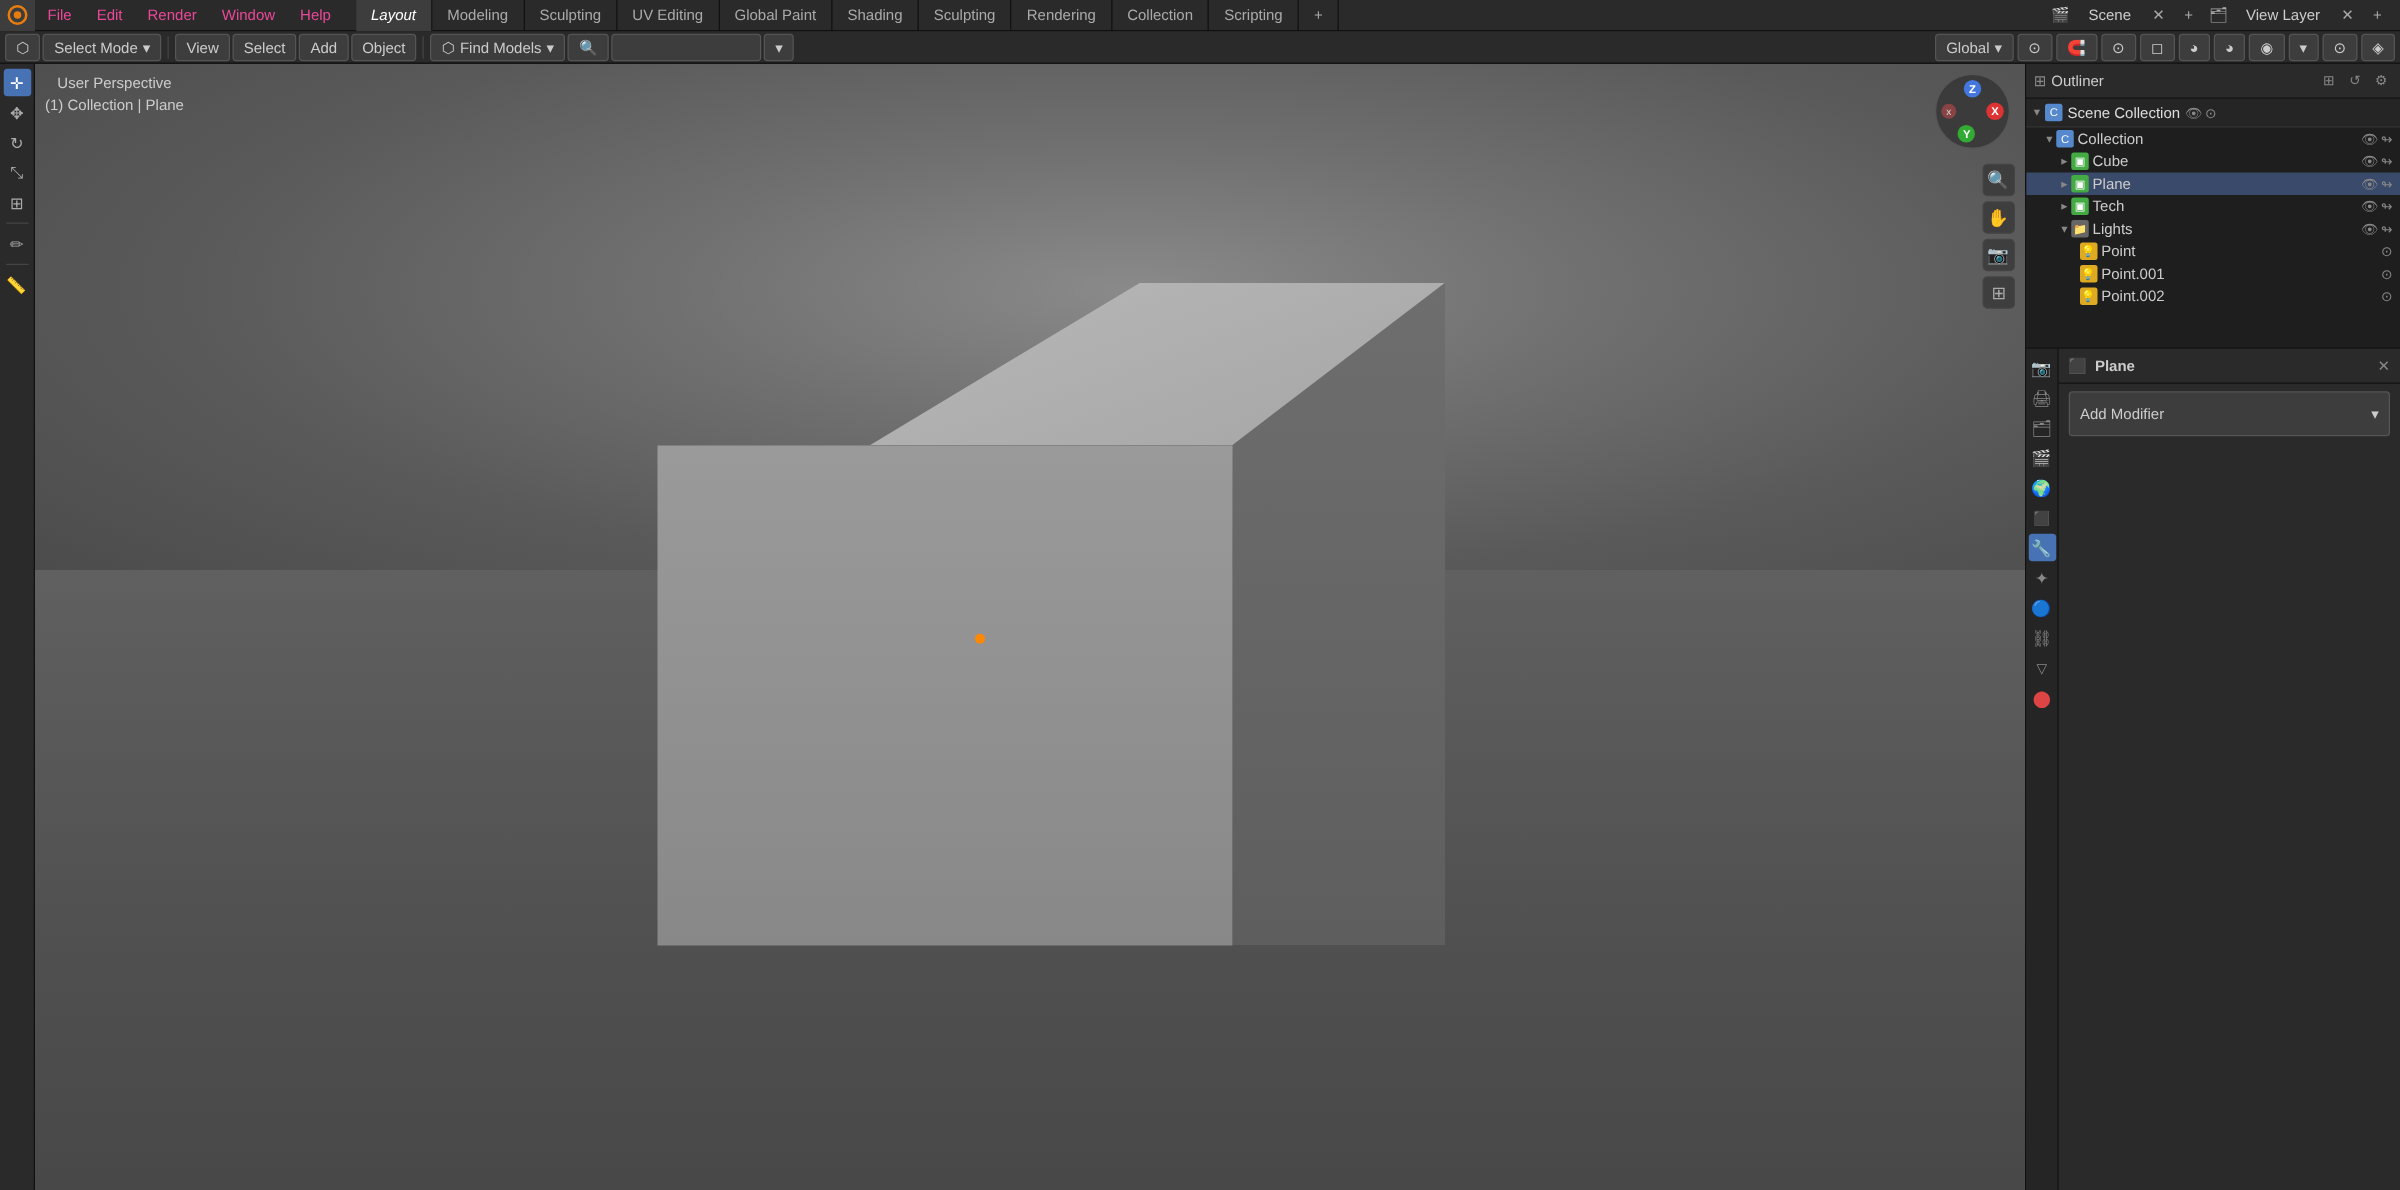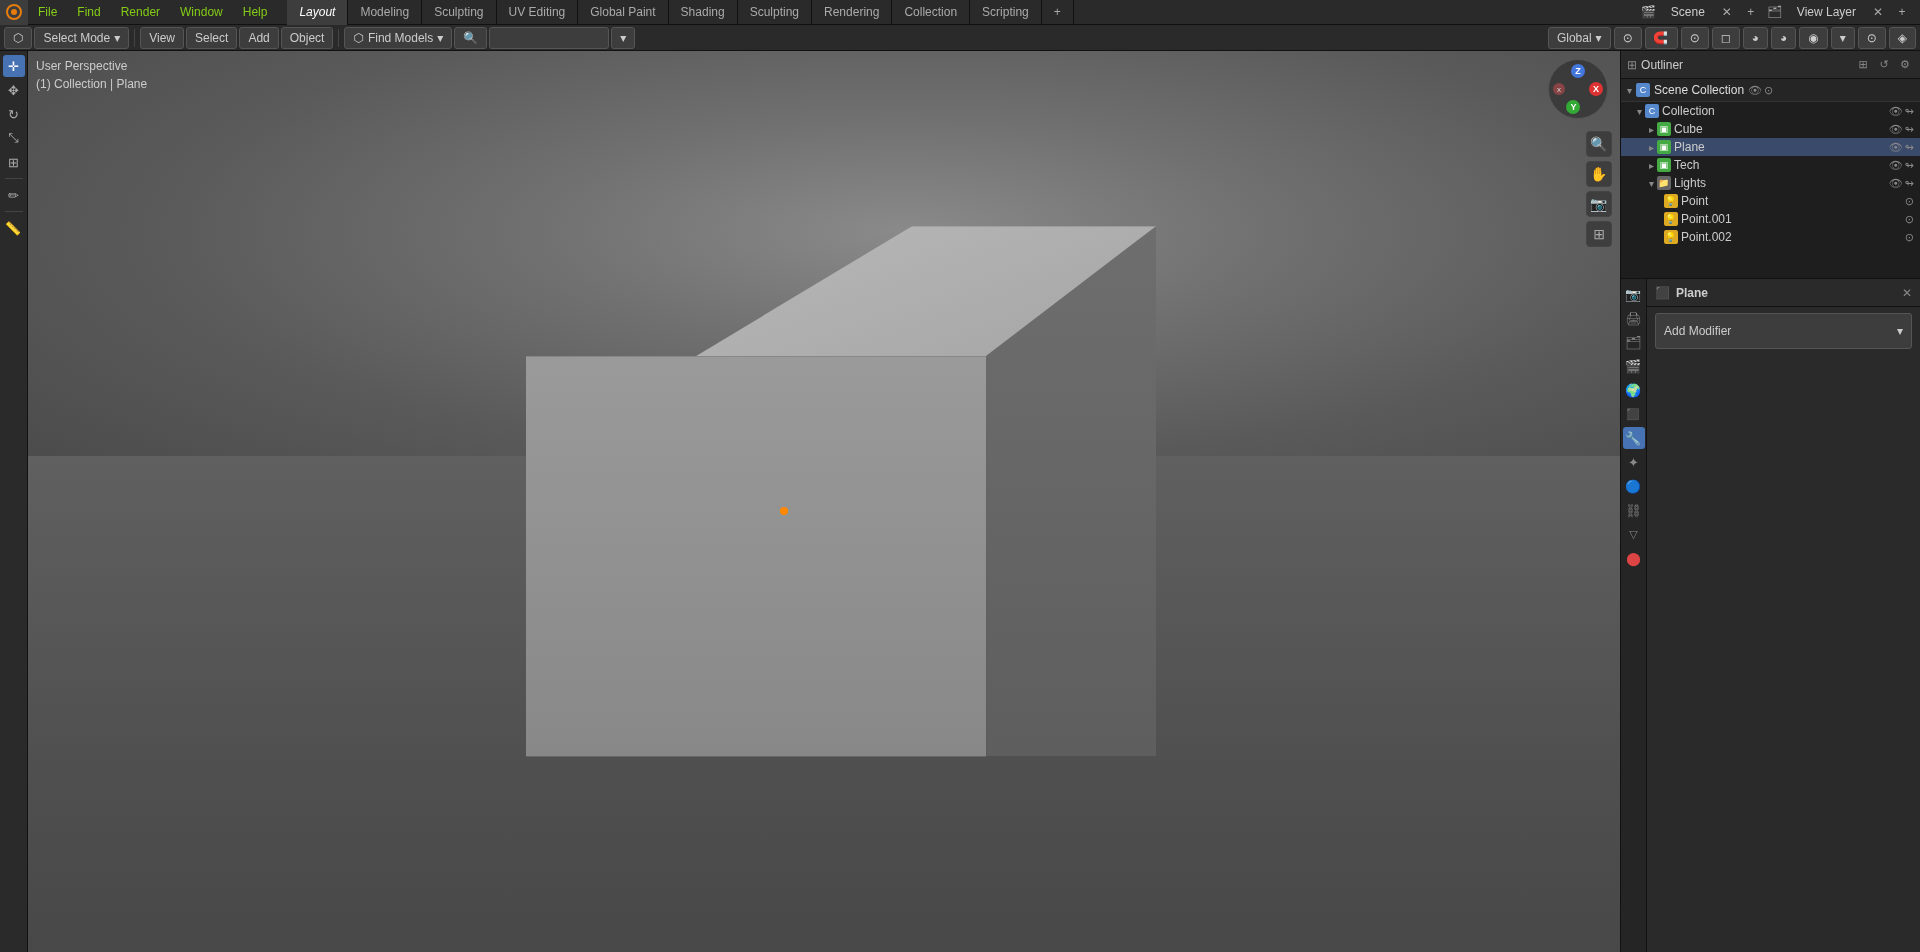--- a/index.html
+++ b/index.html
@@ -35,21 +35,21 @@
       justify-content: center;
       background: #3d3d3d;
     }
     .menu-logo svg { width: 18px; height: 18px; }
     .menu-item {
       padding: 4px 10px;
       height: 25px;
       display: flex;
       align-items: center;
       cursor: pointer;
-      color: #84cc16;
+      color: #ec4899;
       font-size: 12px;
     }
 
     .workspace-tabs {
       display: flex;
       align-items: center;
       margin-left: 10px;
     }
     .workspace-tab {
       padding: 0 12px;
@@ -182,20 +182,21 @@
       height: 1px;
       background: #444;
       margin: 3px 0;
     }
 
     
     #viewport {
       flex: 1;
       position: relative;
       overflow: hidden;
+      text-align: center;
     }
 
     
     #viewport-canvas {
       width: 100%;
       height: 100%;
       position: relative;
       background: radial-gradient(ellipse at 60% 35%, #888 0%, #6a6a6a 20%, #555 40%, #444 60%, #3a3a3a 80%, #333 100%);
     }
 
@@ -571,21 +572,21 @@
 <body>
 
 <div id="top-menu-bar">
   <div class="menu-logo">
     <svg viewBox="0 0 18 18" fill="none">
       <circle cx="9" cy="9" r="7" stroke="#e87d0d" stroke-width="2" fill="none"></circle>
       <circle cx="9" cy="9" r="3" fill="#e87d0d"></circle>
     </svg>
   </div>
   <div class="menu-item">File</div>
-  <div class="menu-item">Find</div>
+  <div class="menu-item">Edit</div>
   <div class="menu-item">Render</div>
   <div class="menu-item">Window</div>
   <div class="menu-item">Help</div>
 
   <div class="workspace-tabs">
     <div class="workspace-tab active">Layout</div>
     <div class="workspace-tab">Modeling</div>
     <div class="workspace-tab">Sculpting</div>
     <div class="workspace-tab">UV Editing</div>
     <div class="workspace-tab">Global Paint</div>

